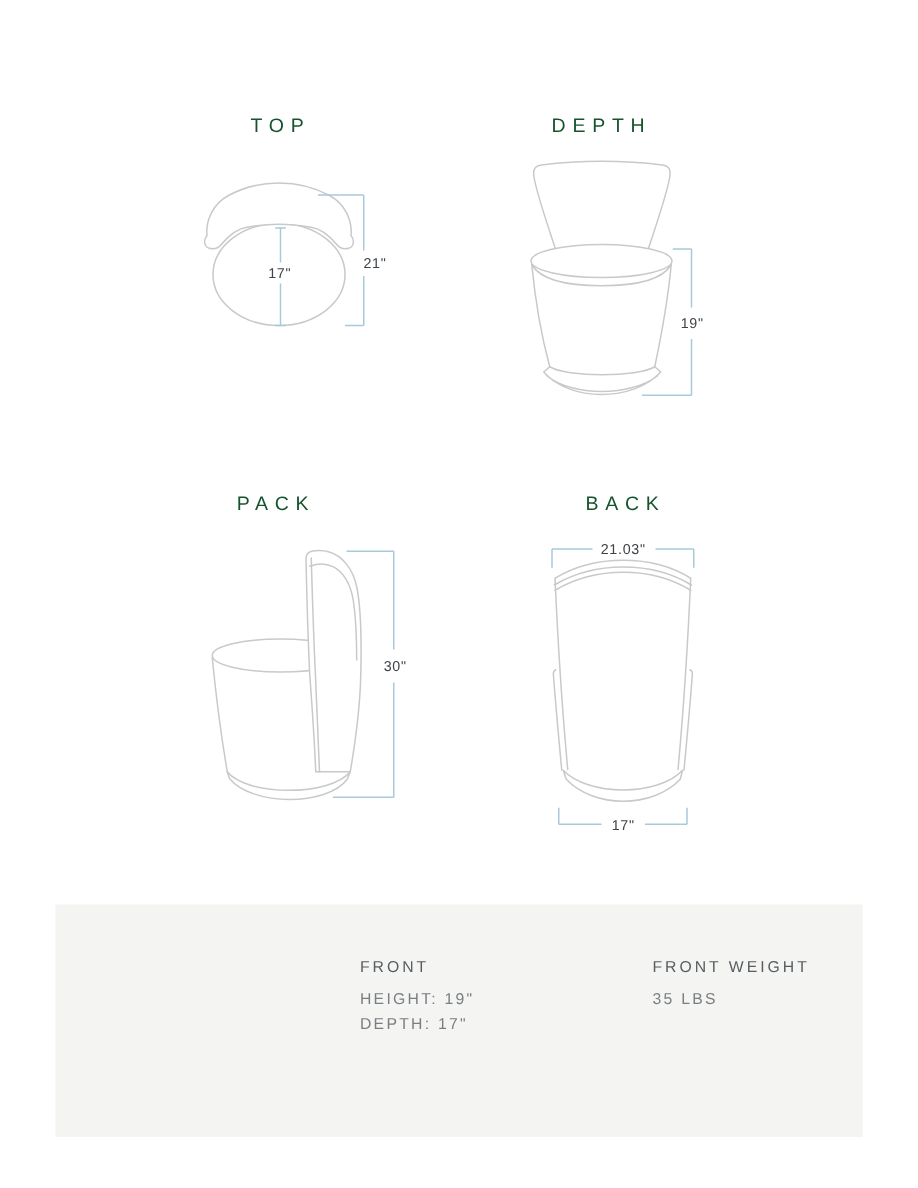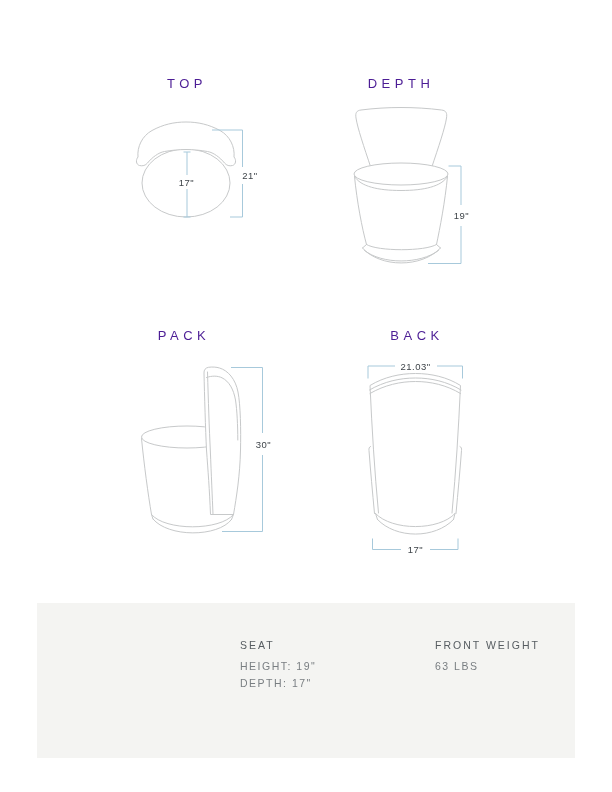--- a/index.html
+++ b/index.html
@@ -8,21 +8,21 @@
     width:612px;height:792px;
     background:#ffffff;
     font-family:"Liberation Sans", sans-serif;
     overflow:hidden;
   }
   .view-title{
     position:absolute;
     transform:translateX(-50%);
     font-size:13px;
     letter-spacing:4.5px;
-    color:#4c1d95;
+    color:#14532d;
     white-space:nowrap;
   }
   svg{position:absolute;overflow:visible;}
   .draw{fill:none;stroke:#c7c9ca;stroke-width:1;stroke-linecap:round;stroke-linejoin:round;}
   .draw-fill{fill:#ffffff;stroke:#c7c9ca;stroke-width:1;stroke-linejoin:round;}
   .dim{fill:none;stroke:#a7c9db;stroke-width:1;}
   .dim-label{
     font-family:"Liberation Sans", sans-serif;
     font-size:9.5px;
     letter-spacing:0.5px;
@@ -137,23 +137,23 @@
     <g>
       <path class="dim" d="M 368 366 H 395 M 437 366 H 462.5 M 368 366 V 378.5 M 462.5 366 V 378.5"></path>
       <path class="dim" d="M 372.5 549.5 H 401 M 430 549.5 H 458 M 372.5 549.5 V 538.5 M 458 549.5 V 538.5"></path>
       <text class="dim-label" x="415.5" y="369.5">21.03"</text>
       <text class="dim-label" x="415.5" y="553">17"</text>
     </g>
   </svg>
 
   <div class="panel">
     <div class="spec-col c2">
-      <div class="spec-heading">SEAT</div>
+      <div class="spec-heading">FRONT</div>
       <div class="spec-line">HEIGHT: 19"</div>
       <div class="spec-line">DEPTH: 17"</div>
     </div>
     <div class="spec-col c3">
       <div class="spec-heading">FRONT WEIGHT</div>
-      <div class="spec-line">63 LBS</div>
+      <div class="spec-line">35 LBS</div>
     </div>
   </div>
 
 </div>
 
 </body></html>

